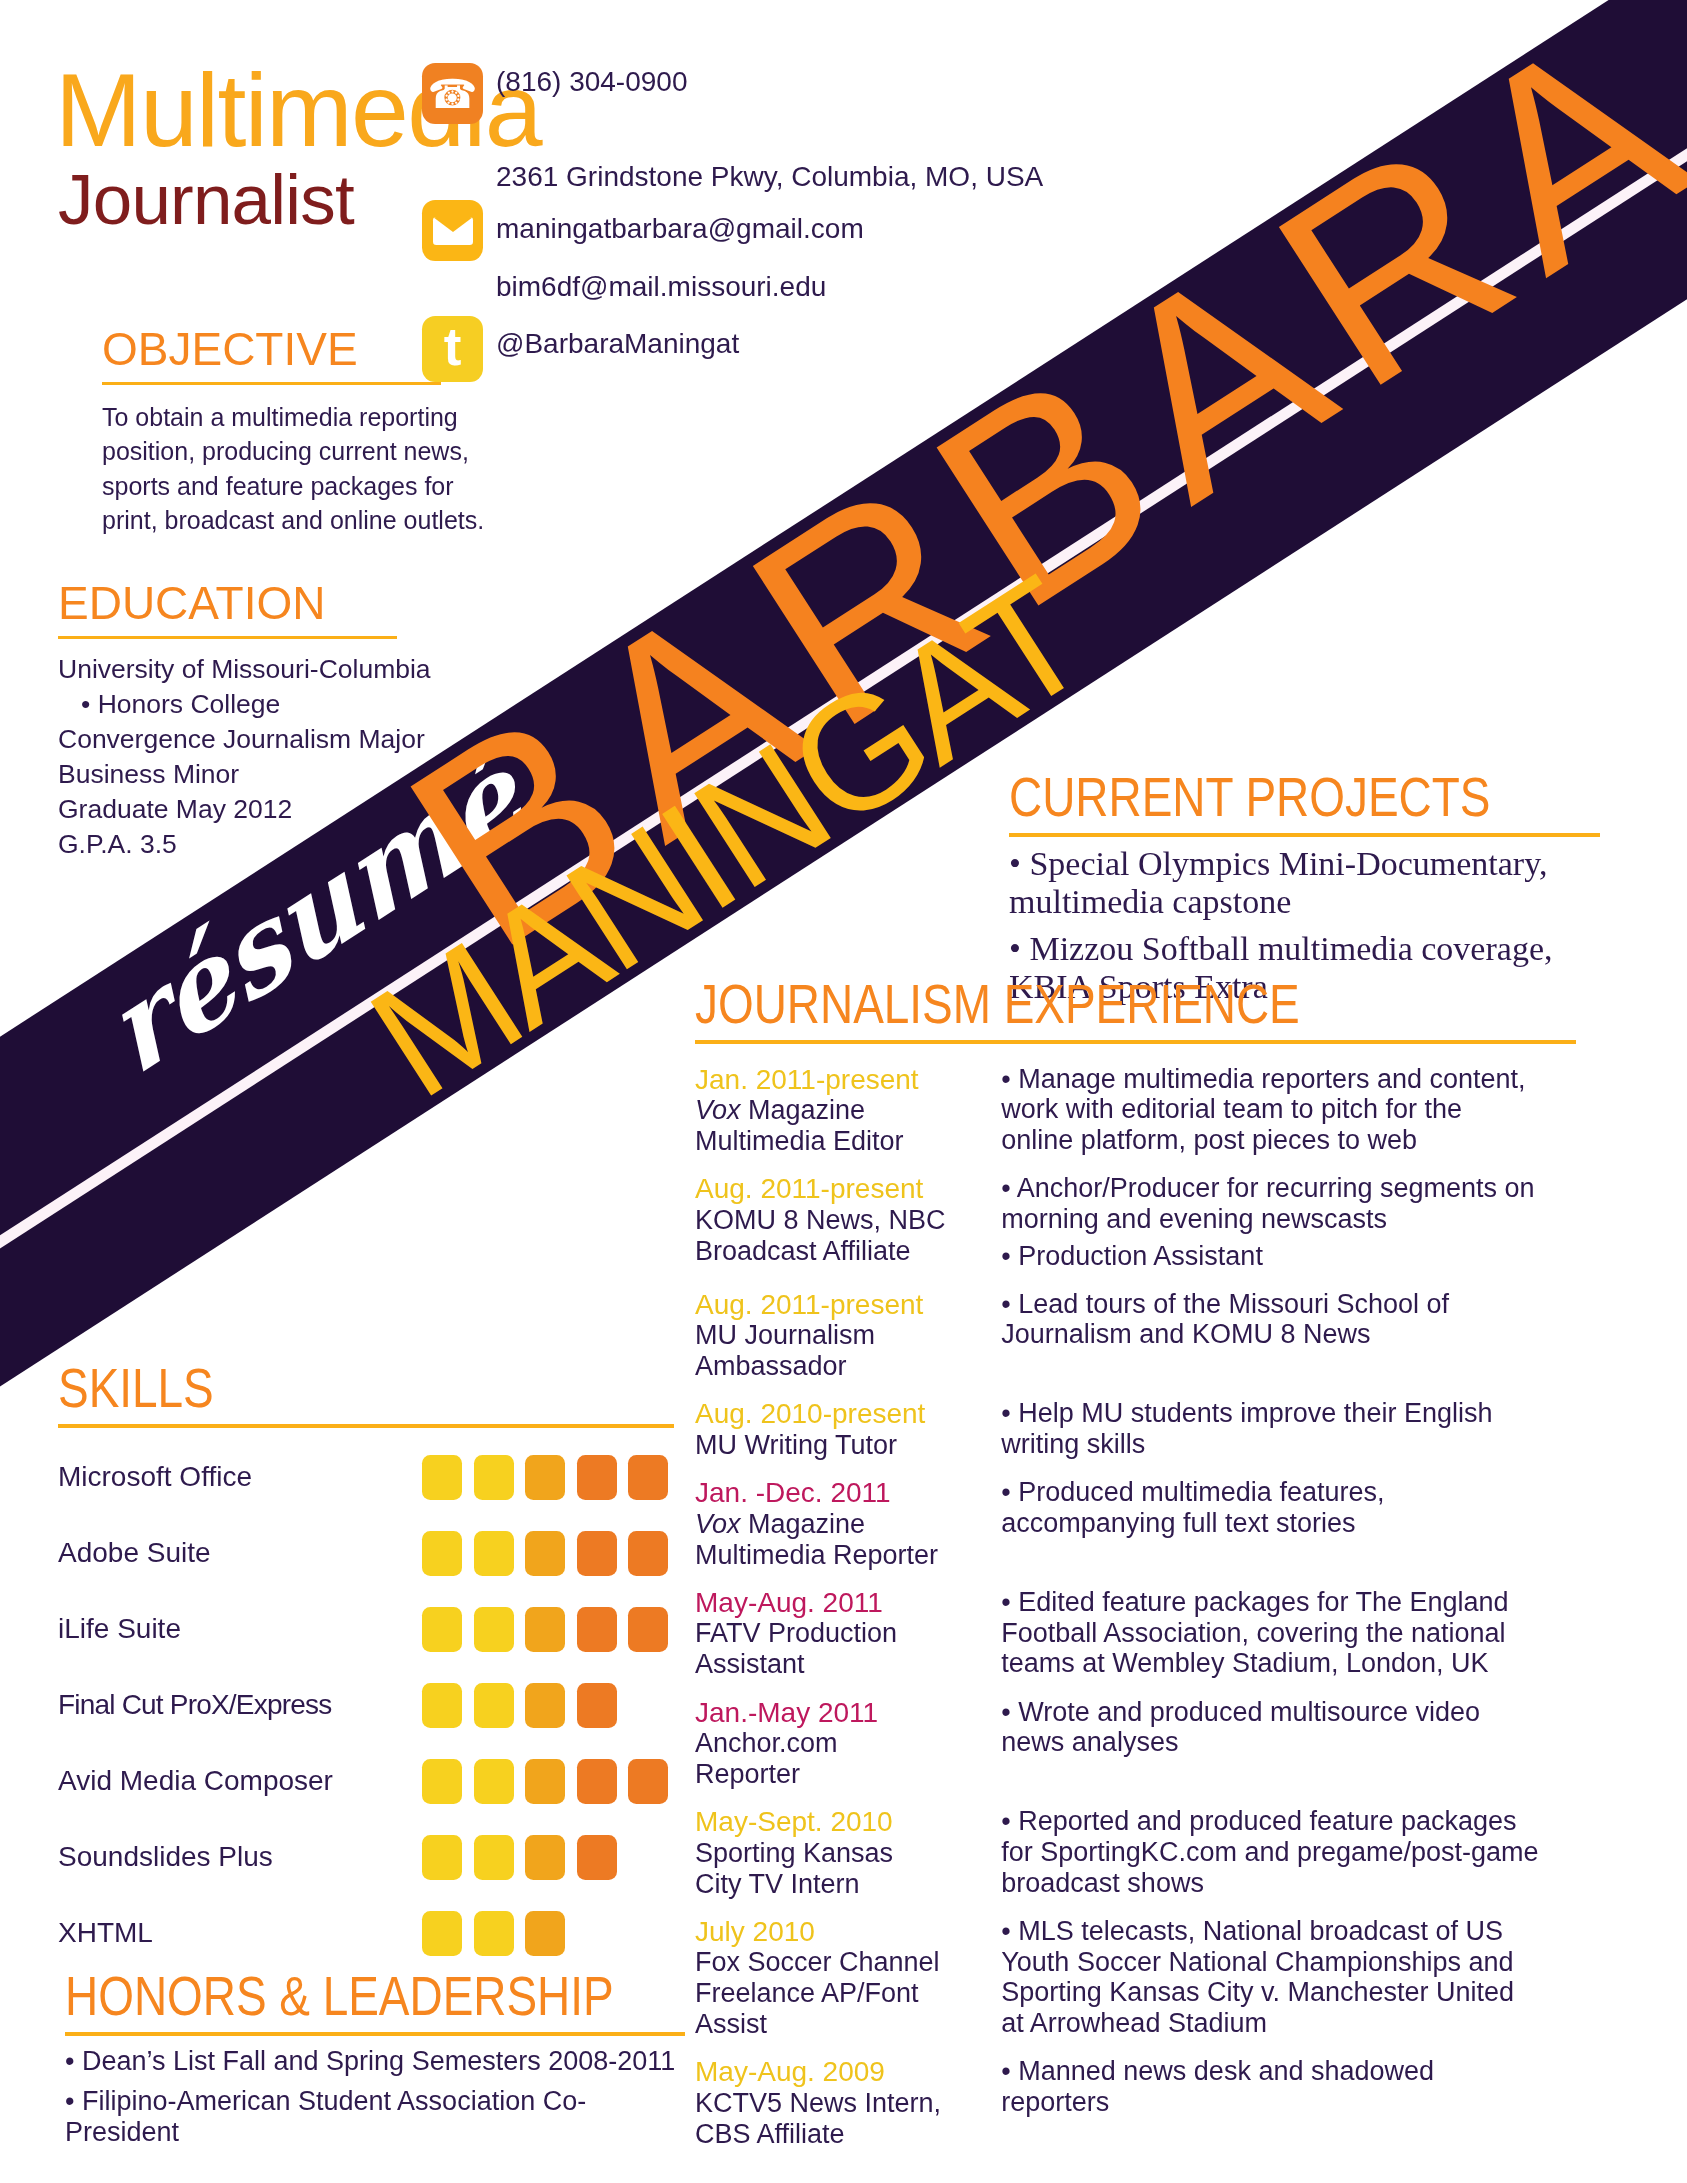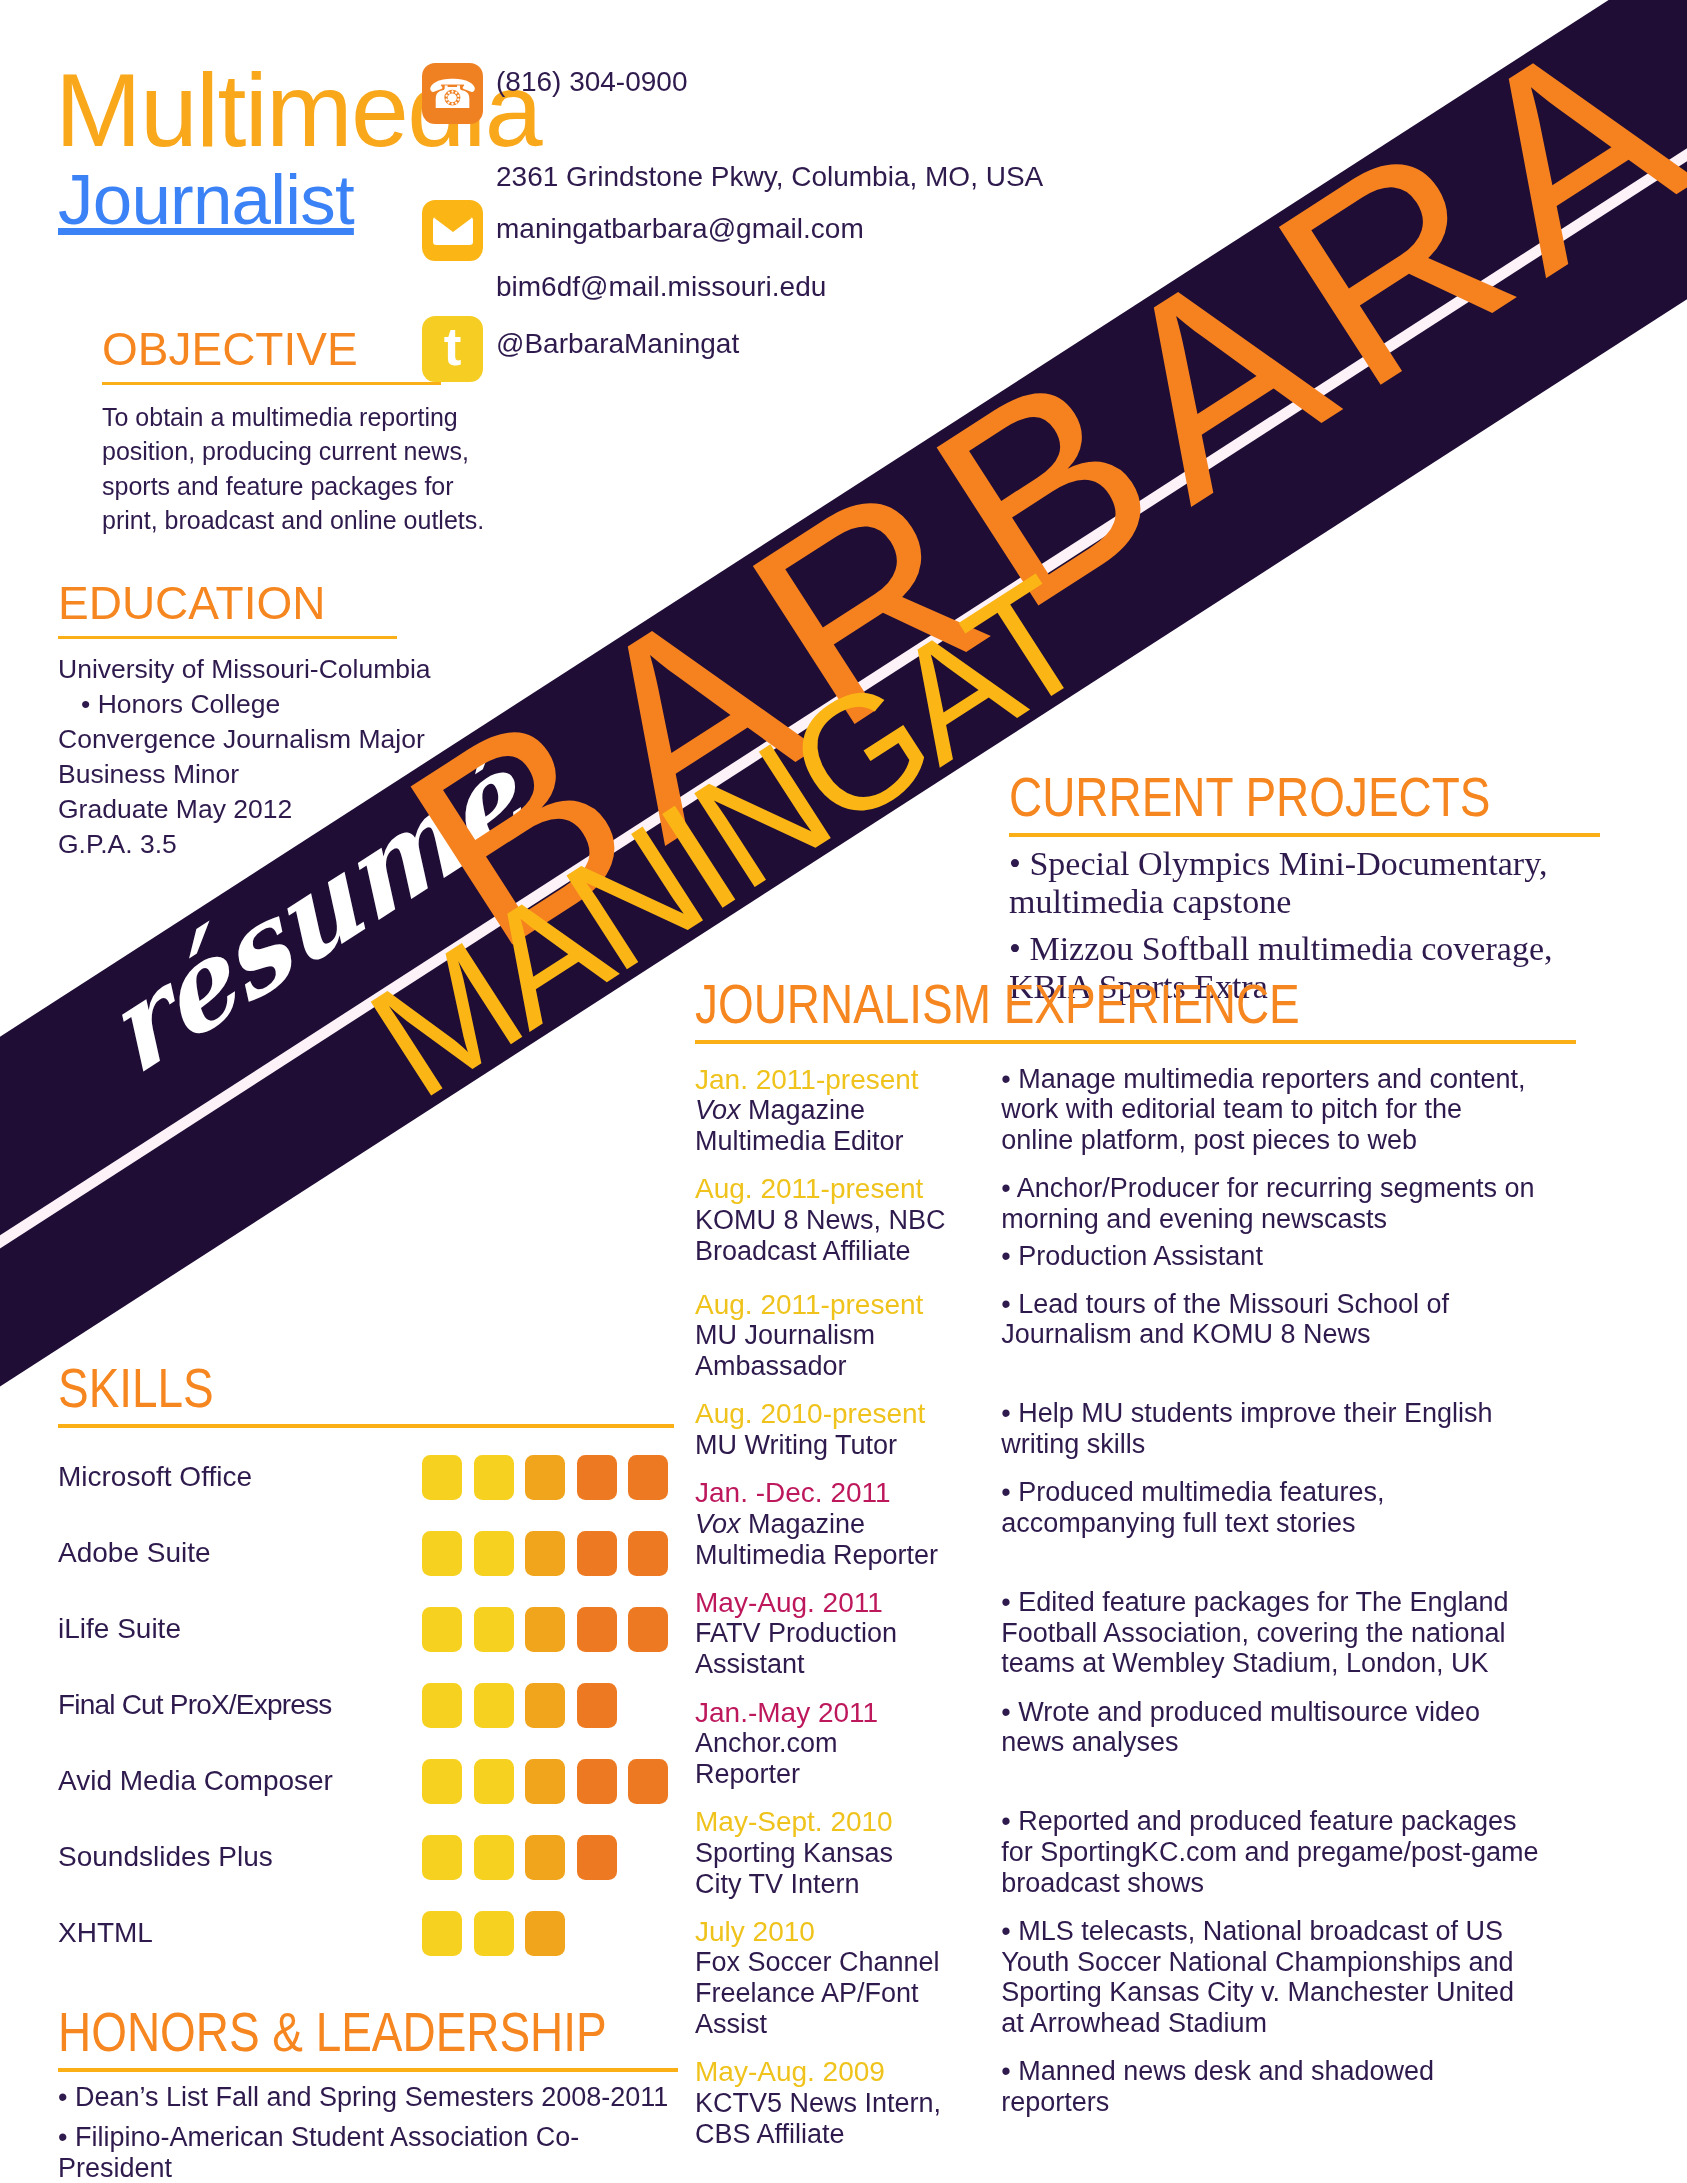--- a/index.html
+++ b/index.html
@@ -1,21 +1,21 @@
 <!DOCTYPE html>
 <html style="font-size:13.2px"><head>
 <meta charset="utf-8">
 <style>
   html,body{margin:0;padding:0;background:#ffffff;}
   #page{position:relative;width:1687px;height:2183px;overflow:hidden;background:#ffffff;
         font-family:"Liberation Sans","DejaVu Sans",sans-serif;color:#2E1A4D;}
 
   
   .title1{position:absolute;left:55px;top:58px;font-size:104px;line-height:1;color:#F9A81C;letter-spacing:-1.7px;}
-  .title2{position:absolute;left:58px;top:164px;font-size:71px;line-height:1;color:#3b82f6;letter-spacing:-0.8px;text-decoration:underline;}
+  .title2{position:absolute;left:58px;top:164px;font-size:71px;line-height:1;color:#7f1d1d;letter-spacing:-0.8px;}
 
   
   .icon{position:absolute;width:61px;height:61px;border-radius:13.2px;display:flex;align-items:center;justify-content:center;color:#fff;}
   .icon.phone{left:422px;top:63px;background:#F08122;font-size:40px;}
   .icon.mail{left:422px;top:200px;background:#FBB615;}
   .icon.twitter{left:422px;top:316px;background:#F6CE23;font-weight:bold;font-size:53px;padding-bottom:5px;}
   .env{position:relative;width:40px;height:28px;background:#ffffff;border-radius:3.3px;overflow:hidden;}
   .env:before{content:"";position:absolute;left:0;top:0;border-left:20px solid transparent;border-right:20px solid transparent;border-top:15.7px solid #FBB615;}
   .ctxt{position:absolute;left:496px;font-size:28px;line-height:1.2;color:#2E1A4D;white-space:nowrap;}
 
@@ -60,21 +60,21 @@
 
   
   .skills{position:absolute;left:58px;top:1360px;width:645px;}
   .skill-rows{margin-top:11.6px;}
   .skill-row{display:flex;align-items:center;height:76px;}
   .skill-label{width:364px;font-size:28px;}
   .sqs{display:flex;gap:11.6px;}
   .sq{display:block;width:40px;height:45px;border-radius:8.3px;}
 
   
-  .honors{position:absolute;left:58px;top:1968px;width:645px;margin-top:36px;}
+  .honors{position:absolute;left:65px;top:1968px;width:645px;}
   .honors .bl{font-size:27px;line-height:1.14;margin-top:10px;width:629px;}
   .honors .bl:first-of-type{margin-top:15px;}
 </style>
 </head>
 <body>
 
 <div id="page">
 
   <div class="ribbon">
     <div class="stripe"></div>

